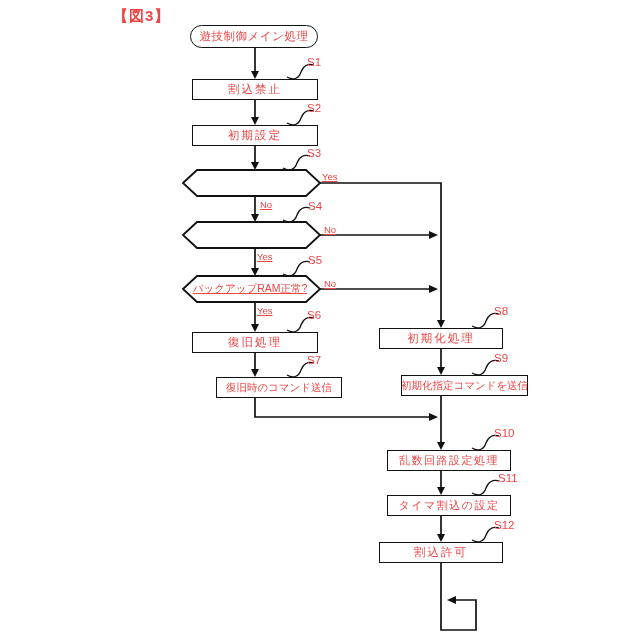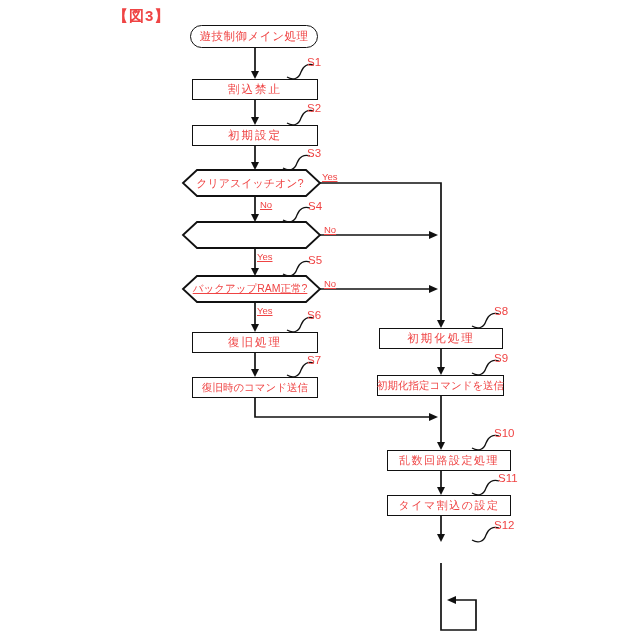--- a/index.html
+++ b/index.html
@@ -21,21 +21,21 @@
     position:absolute; display:flex; align-items:center; justify-content:center;
     background:#ffffff; border:1.8px solid #111; box-sizing:border-box;
     font-size:11.5px; letter-spacing:2px; white-space:nowrap;
   }
   .terminal { border-radius:13px; font-size:11.5px; letter-spacing:0.5px; }
   .hex-text {
     position:absolute; display:flex; align-items:center; justify-content:center;
     font-size:10.5px; letter-spacing:0; white-space:nowrap; background:transparent;
   }
   .med  { font-size:11px; letter-spacing:1.5px;margin-left:8px; }
-  .long { font-size:10.5px; letter-spacing:0; }
+  .long { font-size:10.5px; letter-spacing:0;margin-left:24px; }
   .step-id { position:absolute; font-size:11.5px; }
   .branch-label { position:absolute; font-size:9.5px;text-decoration:underline; }
 
   
   #n-start { left:190px; top:25px;  width:128px; height:23px; }
   #n-s1    { left:192px; top:79px;  width:126px; height:21px; }
   #n-s2    { left:192px; top:125px; width:126px; height:21px; }
   #t-s3    { left:192px; top:170px; width:116px; height:26px; font-size:11px; }
   #t-s4    { left:186px; top:222px; width:128px; height:26px; }
   #t-s5    { left:186px; top:276px; width:128px; height:26px;text-decoration:underline; }
@@ -139,23 +139,20 @@
     <span>遊技制御メイン処理</span>
   </div>
 
   <div id="n-s1" class="node">
     <span>割込禁止</span>
   </div>
   <div id="n-s2" class="node">
     <span>初期設定</span>
   </div>
 
-  <div id="t-s3" class="hex-text">
-    <span>クリアスイッチオン?</span>
-  </div>
   <div id="t-s5" class="hex-text">
     <span>バックアップRAM正常?</span>
   </div>
 
   <div id="n-s6" class="node">
     <span>復旧処理</span>
   </div>
   <div id="n-s7" class="node long">
     <span>復旧時のコマンド送信</span>
   </div>
@@ -163,20 +160,23 @@
     <span>初期化処理</span>
   </div>
   <div id="n-s9" class="node long">
     <span>初期化指定コマンドを送信</span>
   </div>
   <div id="n-s10" class="node med">
     <span>乱数回路設定処理</span>
   </div>
   <div id="n-s11" class="node med">
     <span>タイマ割込の設定</span>
+  </div>
+  <div id="n-s12" class="node">
+    <span>割込許可</span>
   </div>
 
   <span id="id-s1" class="step-id">S1</span>
   <span id="id-s2" class="step-id">S2</span>
   <span id="id-s3" class="step-id">S3</span>
   <span id="id-s4" class="step-id">S4</span>
   <span id="id-s5" class="step-id">S5</span>
   <span id="id-s6" class="step-id">S6</span>
   <span id="id-s7" class="step-id">S7</span>
   <span id="id-s8" class="step-id">S8</span>

